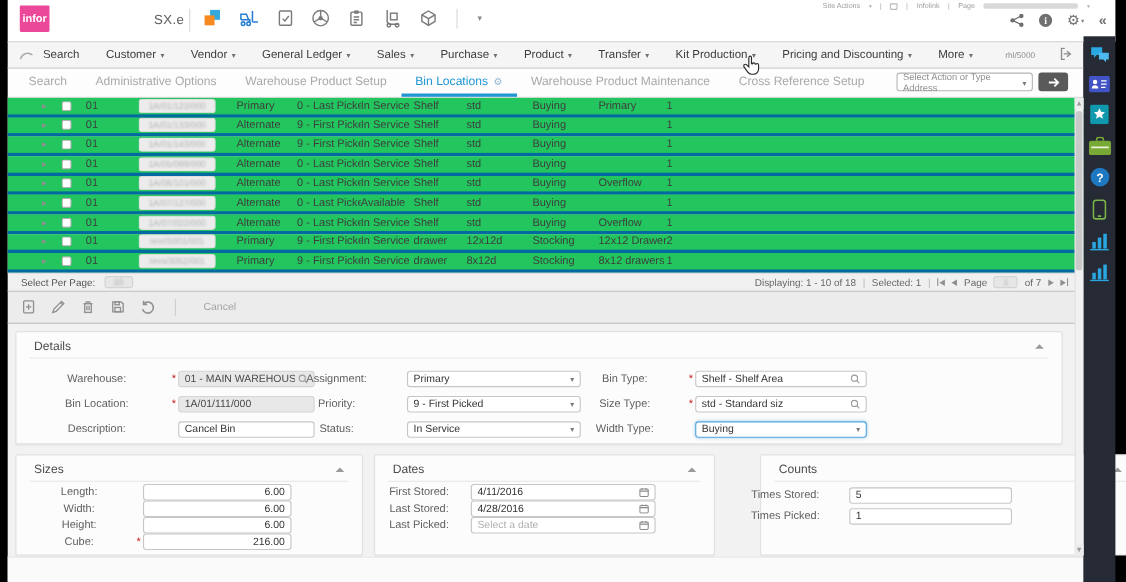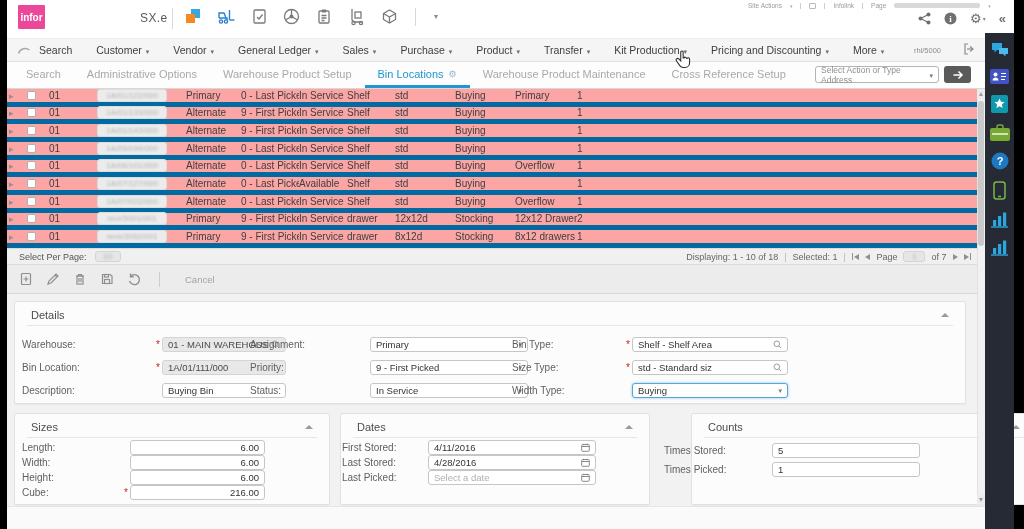--- a/index.html
+++ b/index.html
@@ -51,22 +51,22 @@
   .action-wrap{margin-left:auto;display:flex;align-items:center;gap:5px;padding-right:10px}
   .action-select{width:124px;height:17px;border:1px solid #b5b5b5;border-radius:3px;background:#fff;
                  display:flex;align-items:center;padding:0 5px;font-size:8.5px;color:#8f8f8f;cursor:pointer}
   .action-select .caret{margin-left:auto}
   .caret::after{content:"▾";font-size:7px;color:#777}
   .go-btn{width:27px;height:17px;background:#5a5a5a;border-radius:3px;display:flex;align-items:center;
           justify-content:center;cursor:pointer}
 
   
   .bintable{left:7px;top:89px;width:978px;height:159px;background:#fff}
-  .trow{display:flex;align-items:center;height:17.66px;border-bottom:5px solid #0369a1;font-size:10px;
-        color:#3e3e3e;padding-left:2px;background:#fca5a5}
+  .trow{display:flex;align-items:center;height:17.66px;border-bottom:3px solid #0369a1;font-size:10px;
+        color:#3e3e3e;padding-left:31px;background:#22c55e}
   .c{flex:0 0 auto;white-space:nowrap;overflow:hidden}
   .c-arrow{width:18px;color:#8f8f8f}
   .c-arrow::after{content:"▸";font-size:9px}
   .c-check{width:22px;display:flex;align-items:center}
   .checkbox{width:9px;height:9px;border:1px solid #b1b1b1;border-radius:2px;background:#fff;cursor:pointer}
   .c-whse{width:48px}
   .c-bin{width:82px}
   .lozenge{display:inline-block;width:70px;height:13px;background:#ececec;border:1px solid #dddddd;
            border-radius:3px;color:#b3b3b3;font-size:8px;line-height:11px;text-align:center;vertical-align:middle}
   .loz-text{filter:blur(1px);display:inline-block;max-width:66px;overflow:hidden;white-space:nowrap}
@@ -108,21 +108,21 @@
   .p-details{left:14px;top:301px;width:952px;height:103px}
   .p-sizes{left:14px;top:413px;width:316px;height:92px}
   .p-dates{left:340px;top:413px;width:310px;height:92px}
   .p-counts{left:691px;top:413px;width:346px;height:92px}
   .panel-head{display:flex;align-items:center;justify-content:space-between;padding:7px 16px 4px;font-size:11px;color:#4c4c4c}
   .chev{width:0;height:0;border-left:4px solid transparent;border-right:4px solid transparent;
         border-bottom:4px solid #9a9a9a;cursor:pointer}
   .panel-rule{height:1px;background:#e6e6e6;margin:0 12px}
 
   .fld{position:absolute;display:flex;align-items:center;height:15px;font-size:10px;color:#5f5f5f}
-  .lbl{display:inline-block;text-align:left;flex:0 0 auto;white-space:nowrap;overflow:hidden}
+  .lbl{display:inline-block;text-align:center;flex:0 0 auto;white-space:nowrap;overflow:hidden}
   .w132{width:132px}.w112{width:112px}.w100{width:100px}.w78{width:78px}
   .star{width:8px;text-align:center;color:#c61f1f;font-size:10px;flex:0 0 auto}
   .star.hid{visibility:hidden}
   .ibox{flex:0 0 auto;height:15px;border:1px solid #c6c6c6;border-radius:3px;background:#fff;display:flex;
         align-items:center;padding:0 5px;font-size:9.5px;color:#333;gap:3px}
   .ibox .val{flex:1;white-space:nowrap;overflow:hidden}
   .ibox.disabled{background:#e8e8e8;border-color:#d4d4d4;color:#4a4a4a}
   .ibox.focus{border-color:#54a6dc;box-shadow:0 0 3px rgba(84,166,220,.65)}
   .ibox.num .val{text-align:right}
   .ibox .ph{color:#b0b0b0}
@@ -587,21 +587,21 @@
     <span class="lbl w132">Bin Location:</span>
     <span class="star">*</span>
     <span class="ibox bw124 disabled">
       <span class="val">1A/01/111/000</span>
     </span>
   </div>
   <div class="fld" style="left:22px;top:383px">
     <span class="lbl w132">Description:</span>
     <span class="star hid">*</span>
     <span class="ibox bw124">
-      <span class="val">Buying Bin</span>
+      <span class="val">Cancel Bin</span>
     </span>
   </div>
 
   <div class="fld" style="left:250px;top:337px">
     <span class="lbl w112">Assignment:</span>
     <span class="star hid">*</span>
     <span class="ibox bw158">
       <span class="val">Primary</span>
       <span class="tailico caret"></span>
     </span>

